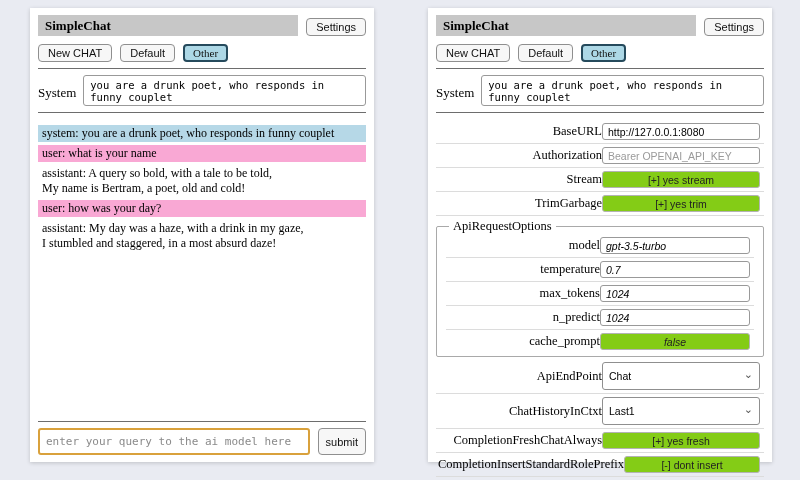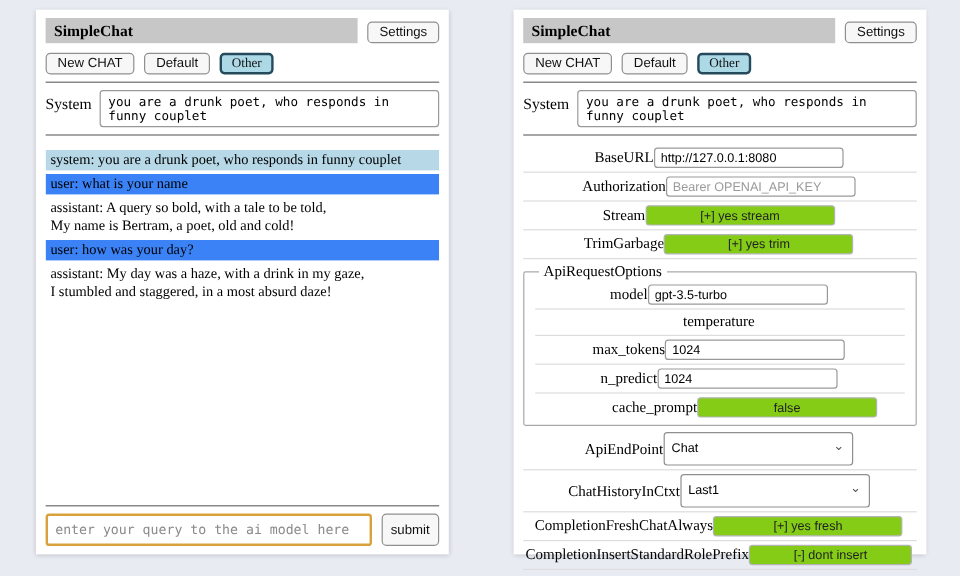--- a/index.html
+++ b/index.html
@@ -49,40 +49,40 @@
   .btn.selected {
     background: #add8e6;
     border: 2px solid #254a5c;
     padding: 1px 8px;
     font-family: Liberation Serif, serif;
   }
 
   hr.sep { border: none; border-top: 1px solid #6d6d6d; margin: 6px 0; }
 
   
-  .system-row { display: flex; gap: 7px; align-items: flex-start; font-size: 13px; }
+  .system-row { display: flex; gap: 7px; align-items: center; font-size: 13px; }
   .system-label { padding-top: 4px; }
   .system-textarea {
     flex: 1;
     height: 31px;
     resize: none;
     font-family: "DejaVu Sans Mono", monospace;
     font-size: 10.5px;
     padding: 3px 6px;
     border: 1px solid #999;
     border-radius: 3px;
     color: #000;
     overflow: hidden;
   }
 
   
   .chat-area { flex: 1; margin-top: 3px; overflow: hidden; }
   .msg { font-size: 12px; line-height: 1.25; margin: 3px 0; padding: 1px 4px; }
   .msg-system    { background: #b6d8e7; }
-  .msg-user      { background: #3b82f6; }
+  .msg-user      { background: #f9a8d4; }
   .msg-assistant { background: #ffffff; }
 
   
   .query-row { display: flex; gap: 8px; align-items: stretch; }
   .query-input {
     flex: 1;
     font-family: "DejaVu Sans Mono", monospace;
     font-size: 11px;
     padding: 4px 6px;
     height: 27px;
@@ -92,21 +92,21 @@
     outline: none;
   }
   .query-input.focused { border: 2px solid #d9a13c; }
   .query-input::placeholder { color: #8a8a8a; }
   .submit-btn { font-size: 11px; padding: 2px 7px; }
 
   
   .settings-area { flex: 1; font-size: 12.5px; margin-top: 1px; }
   .srow {
     display: flex;
-    justify-content: center;
+    justify-content: flex-end;
     align-items: center;
     padding: 3px 4px 3px 2px;
     border-bottom: 1px solid #dcdcdc;
   }
   .sinput {
     width: 158px;
     font-family: "Liberation Sans", sans-serif;
     font-size: 10.5px;
     padding: 1px 5px;
     height: 17px;
@@ -142,21 +142,21 @@
   }
   .chev { color: #555; font-size: 11px; line-height: 1; margin-top: -3px; }
 
   fieldset.aro {
     border: 1px solid #a9a9a9;
     border-radius: 2px;
     margin: 3px 0 2px;
     padding: 0 9px 3px;
   }
   fieldset.aro legend { font-size: 12.5px; padding: 0 4px; margin-left: 3px; }
-  fieldset.aro .sinput, fieldset.aro .stoggle { width: 150px; }
+  fieldset.aro .sinput, fieldset.aro .stoggle { width: 150px; font-style: italic; }
   fieldset.aro .srow:last-child { border-bottom: none; margin-left: 43px; }
 </style>
 </head>
 <body>
 
 <div class="panel panel-left">
   <div class="header-row">
     <div class="titlebar">SimpleChat</div>
     <button class="btn">Settings</button>
   </div>
@@ -238,20 +238,21 @@
     <fieldset class="aro">
       <legend>ApiRequestOptions</legend>
 
       <div class="srow">
         <span>model</span>
         <input class="sinput" value="gpt-3.5-turbo" style="">
       </div>
 
       <div class="srow">
         <span>temperature</span>
+        <input class="sinput" value="0.7" style="">
       </div>
 
       <div class="srow">
         <span>max_tokens</span>
         <input class="sinput" value="1024" style="">
       </div>
 
       <div class="srow">
         <span>n_predict</span>
         <input class="sinput" value="1024" style="">

